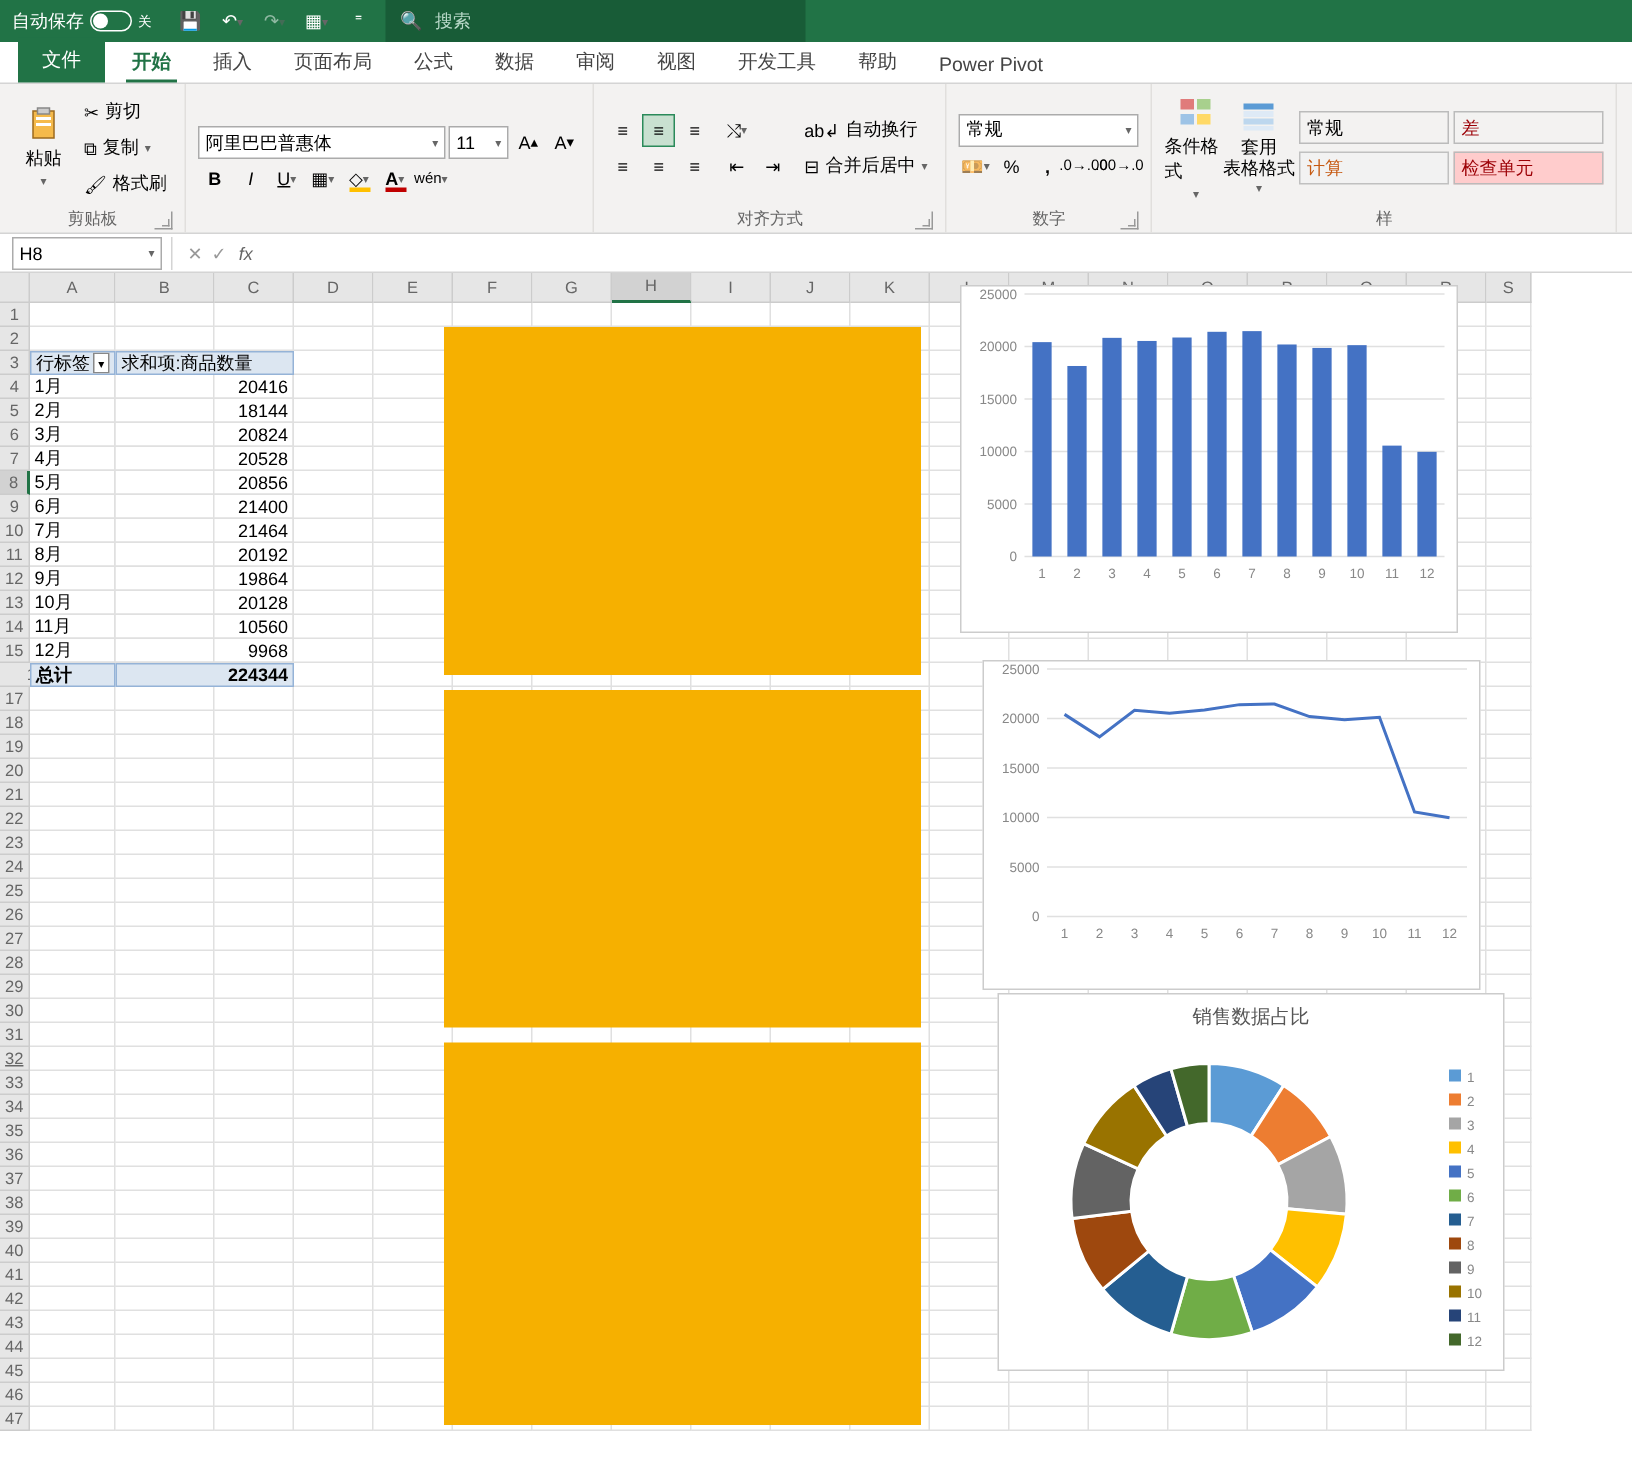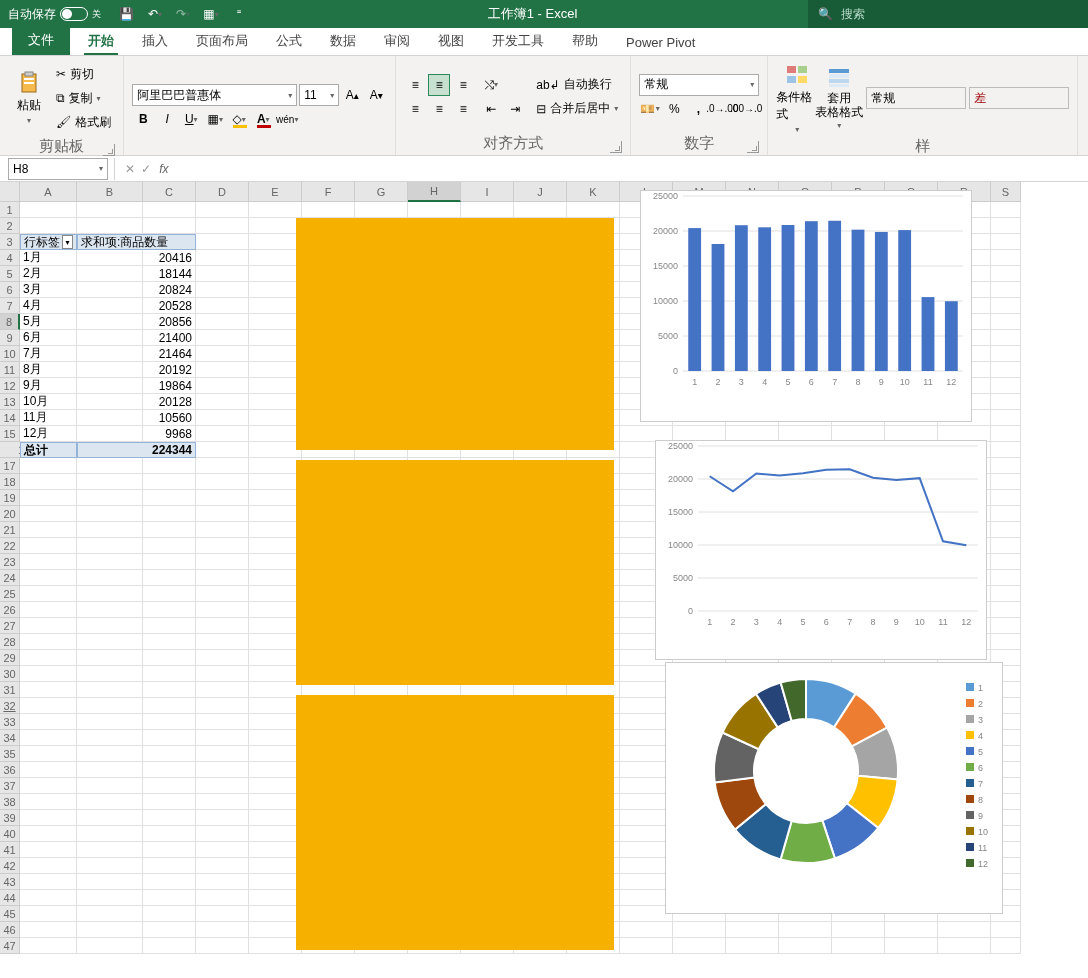--- a/index.html
+++ b/index.html
@@ -16,21 +16,21 @@
 
 .tabs { height: 28px; display: flex; align-items: flex-end; padding-left: 12px; border-bottom: 1px solid #d4d4d4; background: #fff; }
 .tab { padding: 6px 14px 5px; font-size: 13px; color: #444; cursor: pointer; position: relative; }
 .tab.active { color: #217346; font-weight: 600; }
 .tab.active::after { content:""; position:absolute; bottom:0; left:10px; right:10px; height:2px; background:#217346; }
 .tab.file { background: #217346; color:#fff; margin-right: 4px; padding: 6px 16px; }
 
 .ribbon { height: 100px; background: #f3f2f1; border-bottom: 1px solid #d4d4d4; display: flex; }
 .ribbon-group { border-right: 1px solid #e1dfdd; padding: 3px 8px 0; display: flex; flex-direction: column; justify-content: space-between; }
 .ribbon-group .body { flex: 1; display: flex; }
-.ribbon-group .label { text-align: center; font-size: 15px; color: #666; padding-bottom: 2px; position: relative; }
+.ribbon-group .label { text-align: center; font-size: 11px; color: #666; padding-bottom: 2px; position: relative; }
 .dlaunch { position: absolute; right: 0; bottom: 2px; width: 12px; height: 12px; border: 1px solid #999; border-left: none; border-top: none; }
 .dlaunch::after { content:""; position:absolute; right:1px; bottom:1px; width:4px; height:4px; border-right:1px solid #999; border-bottom:1px solid #999; }
 .big-btn { display: flex; flex-direction: column; align-items: center; justify-content: center; width: 42px; height: 78px; gap: 2px; }
 .icon24 { width: 24px; height: 24px; }
 .row-btn { display: flex; align-items: center; gap: 4px; height: 22px; padding: 0 4px; font-size: 12px; }
 .dd { font-size: 8px; color: #666; }
 .rows { display: flex; flex-direction: column; justify-content: center; gap: 2px; }
 .font-select { width: 165px; height: 22px; border: 1px solid #ababab; background:#fff; display:flex; align-items:center; padding:0 4px; justify-content:space-between; }
 .font-size-select { width: 40px; height:22px; border:1px solid #ababab; background:#fff; display:flex; align-items:center; padding:0 4px; justify-content:space-between; }
 .btn-row { display: flex; gap: 2px; }
@@ -79,21 +79,20 @@
     <span class="switch"></span>
     <span style="font-size:9px">关</span>
   </div>
   <div class="qat">
     <span class="qat-icon">💾</span>
     <span class="qat-icon">↶<span class="dd">▾</span></span>
     <span class="qat-icon" style="opacity:.5">↷<span class="dd">▾</span></span>
     <span class="qat-icon">▦<span class="dd">▾</span></span>
     <span class="qat-icon" style="font-size:14px;">⁼</span>
   </div>
-  <div class="title-center">工作簿1  -  Excel</div>
   <div class="search-wrap">
     <span>🔍</span>
     <span>搜索</span>
   </div>
 </div>
 
 <div class="tabs" id="tabs">
     <div class="tab file">文件</div>
     <div class="tab active">开始</div>
     <div class="tab">插入</div>
@@ -263,20 +262,24 @@
             <rect x="2" y="18" width="20" height="3" fill="#deeaf6"></rect>
           </svg>
         <span style="white-space:pre;text-align:center;line-height:1.1">套用
 表格格式</span>
           <span class="dd">▾</span>
       </div>
       <div class="rows" style="margin-left:6px">
         <div style="display:flex;gap:3px">
           <div class="style-box">常规</div>
           <div class="style-box" style="color:#9c0006">差</div>
+        </div>
+        <div style="display:flex;gap:3px;margin-top:3px">
+          <div class="style-box orange" style="background:#f2f2f2">计算</div>
+          <div class="style-box check">检查单元</div>
         </div>
       </div>
     </div>
     <div class="label"><span>样</span></div>
   </div>
 </div>
 
 <div class="formulabar">
   <div class="namebox">
       <span>H8</span>
@@ -1359,20 +1362,21 @@
         <text x="217" y="184" text-anchor="middle">8</text>
         <text x="240.33333333333331" y="184" text-anchor="middle">9</text>
         <text x="263.66666666666663" y="184" text-anchor="middle">10</text>
         <text x="287" y="184" text-anchor="middle">11</text>
         <text x="310.3333333333333" y="184" text-anchor="middle">12</text>
         <path d="M53.666666666666664 35.254400000000004 L77 50.2496 L100.33333333333333 32.5616 L123.66666666666666 34.51519999999999 L147 32.35040000000001 L170.33333333333331 28.75999999999999 L193.66666666666666 28.33760000000001 L217 36.7328 L240.33333333333331 38.89759999999998 L263.66666666666663 37.15520000000001 L287 100.304 L310.3333333333333 104.21119999999999 " fill="none" stroke="#4472c4" stroke-width="2"></path>
       </svg>
   </div>
 
   <div class="chart-box" style="left:665px; top:480px; width:338px; height:252px;">
+    <div class="chart-title">销售数据占比</div>
     <svg id="donutchart" width="338" height="218">
         <path d="M140 16 A92 92 0 0 1 189.78466328521924 30.634068857297763 L168.13915750903695 64.27143022369003 A52 52 0 0 0 140 56 Z" fill="#5b9bd5" stroke="#fff" stroke-width="2"></path>
         <path d="M189.78466328521924 30.634068857297763 A92 92 0 0 1 221.13781908666965 64.63348856711127 L185.86050644029154 83.48849353793246 A52 52 0 0 0 168.13915750903695 64.27143022369003 Z" fill="#ed7d31" stroke="#fff" stroke-width="2"></path>
         <path d="M221.13781908666965 64.63348856711127 A92 92 0 0 1 231.6078238659662 116.48567065953632 L191.77833522858958 112.79624863365096 A52 52 0 0 0 185.86050644029154 83.48849353793246 Z" fill="#a5a5a5" stroke="#fff" stroke-width="2"></path>
         <path d="M231.6078238659662 116.48567065953632 A92 92 0 0 1 212.265983639838 164.93529317186895 L180.8459907529519 140.180817879752 A52 52 0 0 0 191.77833522858958 112.79624863365096 Z" fill="#ffc000" stroke="#fff" stroke-width="2"></path>
         <path d="M212.265983639838 164.93529317186895 A92 92 0 0 1 168.88693084559856 195.34726799575134 L156.3273956953383 157.37019495412034 A52 52 0 0 0 180.8459907529519 140.180817879752 Z" fill="#4472c4" stroke="#fff" stroke-width="2"></path>
         <path d="M168.88693084559856 195.34726799575134 A92 92 0 0 1 114.57906371902928 196.41818816622984 L125.63164471075568 157.97549765917339 A52 52 0 0 0 156.3273956953383 157.37019495412034 Z" fill="#70ad47" stroke="#fff" stroke-width="2"></path>
         <path d="M114.57906371902928 196.41818816622984 A92 92 0 0 1 69.02771386172202 166.54002562611666 L99.88522957401679 141.08784057128332 A52 52 0 0 0 125.63164471075568 157.97549765917339 Z" fill="#255e91" stroke="#fff" stroke-width="2"></path>
         <path d="M69.02771386172202 166.54002562611666 A92 92 0 0 1 48.70847061072986 119.39546672006139 L88.40043991041253 114.44091597220861 A52 52 0 0 0 99.88522957401679 141.08784057128332 Z" fill="#9e480e" stroke="#fff" stroke-width="2"></path>
         <path d="M48.70847061072986 119.39546672006139 A92 92 0 0 1 56.45767929126936 69.468446039647 L92.78042742550008 86.22129558762657 A52 52 0 0 0 88.40043991041253 114.44091597220861 Z" fill="#636363" stroke="#fff" stroke-width="2"></path>

